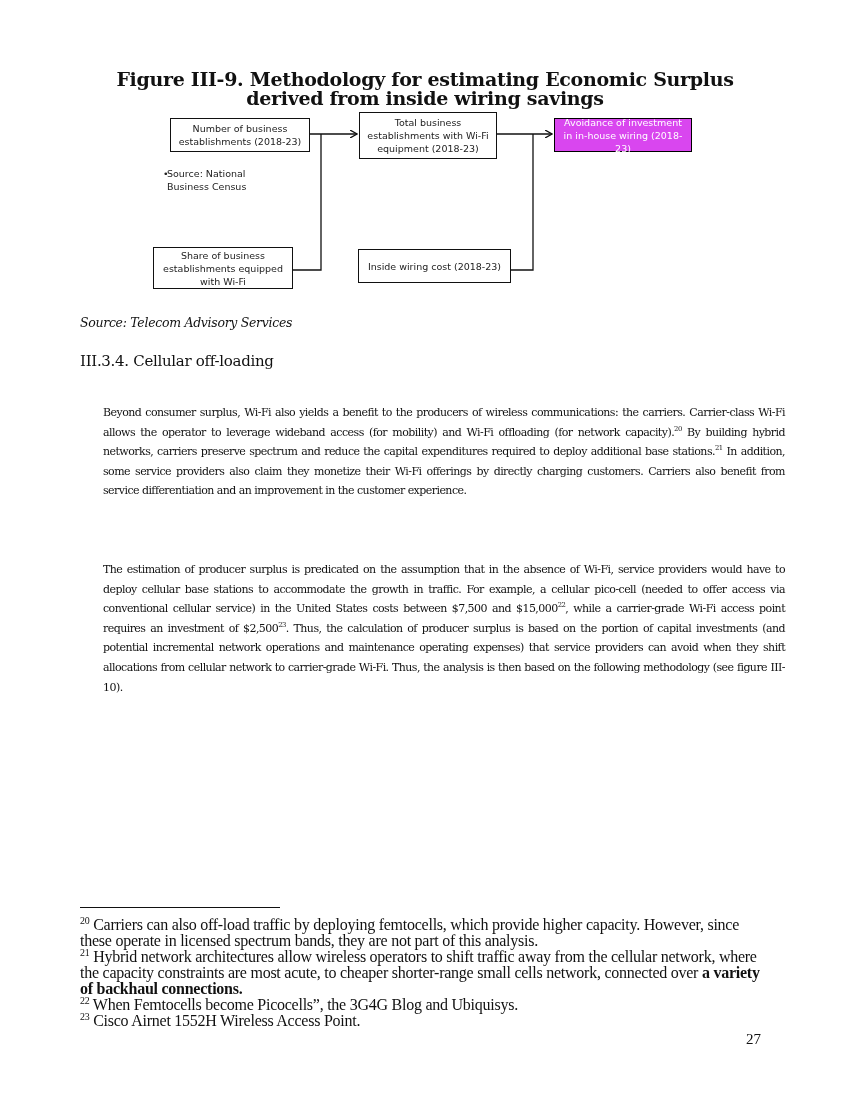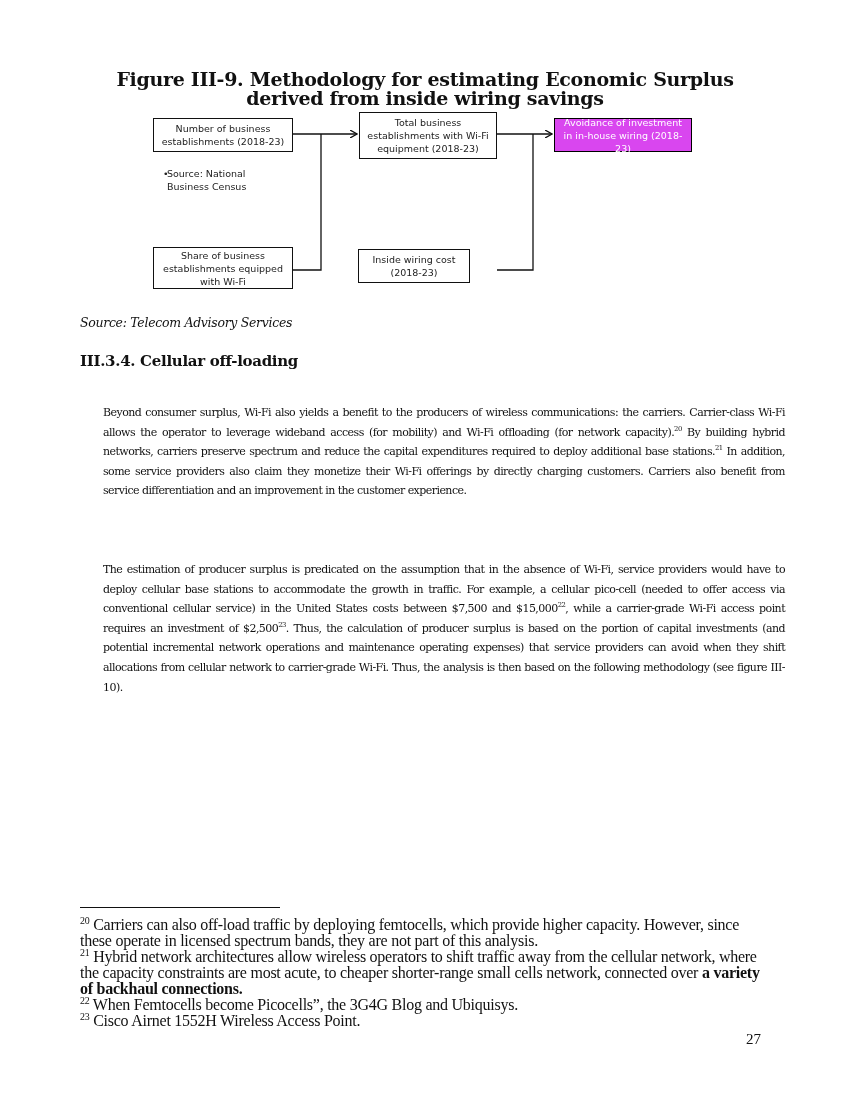--- a/index.html
+++ b/index.html
@@ -22,21 +22,21 @@
       font-size: 9.5px; line-height: 13px; color: #222;
     }
     .bullet-note .dot { position: absolute; left: 0; top: 0; }
     .bullet-note .txt { margin-left: 4px; width: 110px; display: block; }
     .source {
       position: absolute; left: 80px; top: 315px; font-family: "DejaVu Serif", serif;
       font-style: italic; font-size: 12.5px; letter-spacing: -0.3px;
     }
     .section-heading {
       position: absolute; left: 80px; top: 352px; font-family: "DejaVu Serif", serif;
-      font-weight: bold; font-size: 15px; letter-spacing: -0.3px;
+      font-weight: normal; font-size: 15px; letter-spacing: -0.3px;
     }
     .para {
       position: absolute; left: 91px; width: 682px; font-family: "DejaVu Serif", serif;
       font-size: 11px; line-height: 19.6px; text-align: justify; letter-spacing: -0.55px;
       margin: 12px;
     }
     .para sup, .fn sup { font-size: 0.62em; line-height: 0; vertical-align: super; }
     .fn-rule { position: absolute; left: 80px; top: 907px; width: 200px; border-top: 1px solid #111; }
     .footnotes {
       position: absolute; left: 80px; top: 917px; width: 685px; font-family: "Liberation Serif", serif;
@@ -59,33 +59,33 @@
       <marker id="arrow" markerWidth="8" markerHeight="8" refX="7" refY="4" orient="auto" markerUnits="userSpaceOnUse">
         <path d="M0,0 L7,4 L0,8" fill="none" stroke="#111" stroke-width="1.3"></path>
       </marker>
     </defs>
     <line x1="293" y1="134" x2="357" y2="134" stroke="#111" stroke-width="1.3" marker-end="url(#arrow)"></line>
     <polyline points="293,270 321,270 321,134" fill="none" stroke="#111" stroke-width="1.3"></polyline>
     <line x1="497" y1="134" x2="552" y2="134" stroke="#111" stroke-width="1.3" marker-end="url(#arrow)"></line>
     <polyline points="497,270 533,270 533,134" fill="none" stroke="#111" stroke-width="1.3"></polyline>
   </svg>
 
-  <div class="box" style="left:153px;top:118px;width:140px;height:34px;text-align:center;">
+  <div class="box" style="left:170px;top:118px;width:140px;height:34px;text-align:center;">
     <span>Number of business establishments (2018-23)</span>
   </div>
   <div class="box" style="left:359px;top:112px;width:138px;height:47px;">
     <span>Total business establishments with Wi-Fi equipment (2018-23)</span>
   </div>
   <div class="box dark" style="left:554px;top:118px;width:138px;height:34px;">
     <span>Avoidance of investment in in-house wiring (2018-23)</span>
   </div>
   <div class="box" style="left:153px;top:247px;width:140px;height:42px;">
     <span>Share of business establishments equipped with Wi-Fi</span>
   </div>
-  <div class="box" style="left:358px;top:249px;width:112px;height:34px;">
+  <div class="box" style="left:358px;top:249px;width:153px;height:34px;">
     <span>Inside wiring cost (2018-23)</span>
   </div>
 
   <div class="bullet-note">
     <span class="dot">•</span>
     <span class="txt">Source: National Business Census</span>
   </div>
 </div>
 
 <div class="source">Source: Telecom Advisory Services</div>

